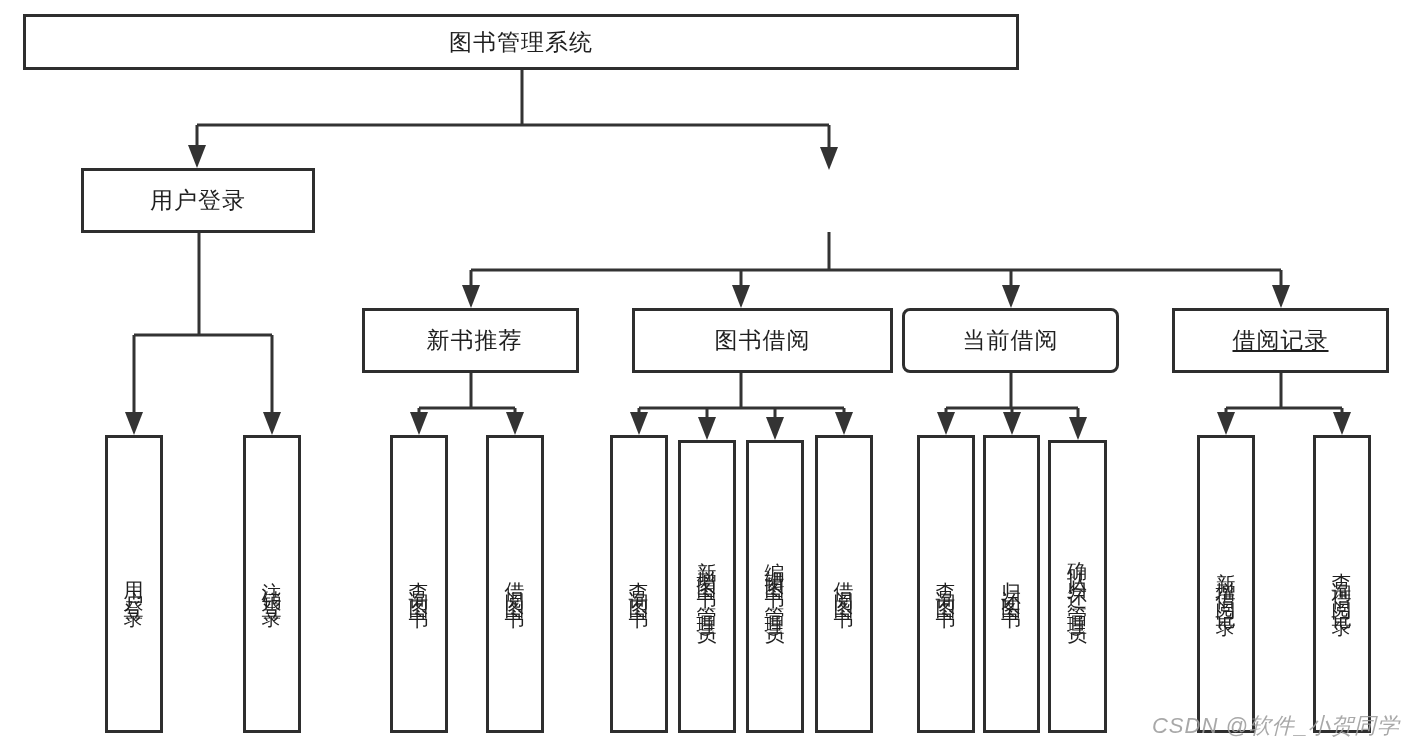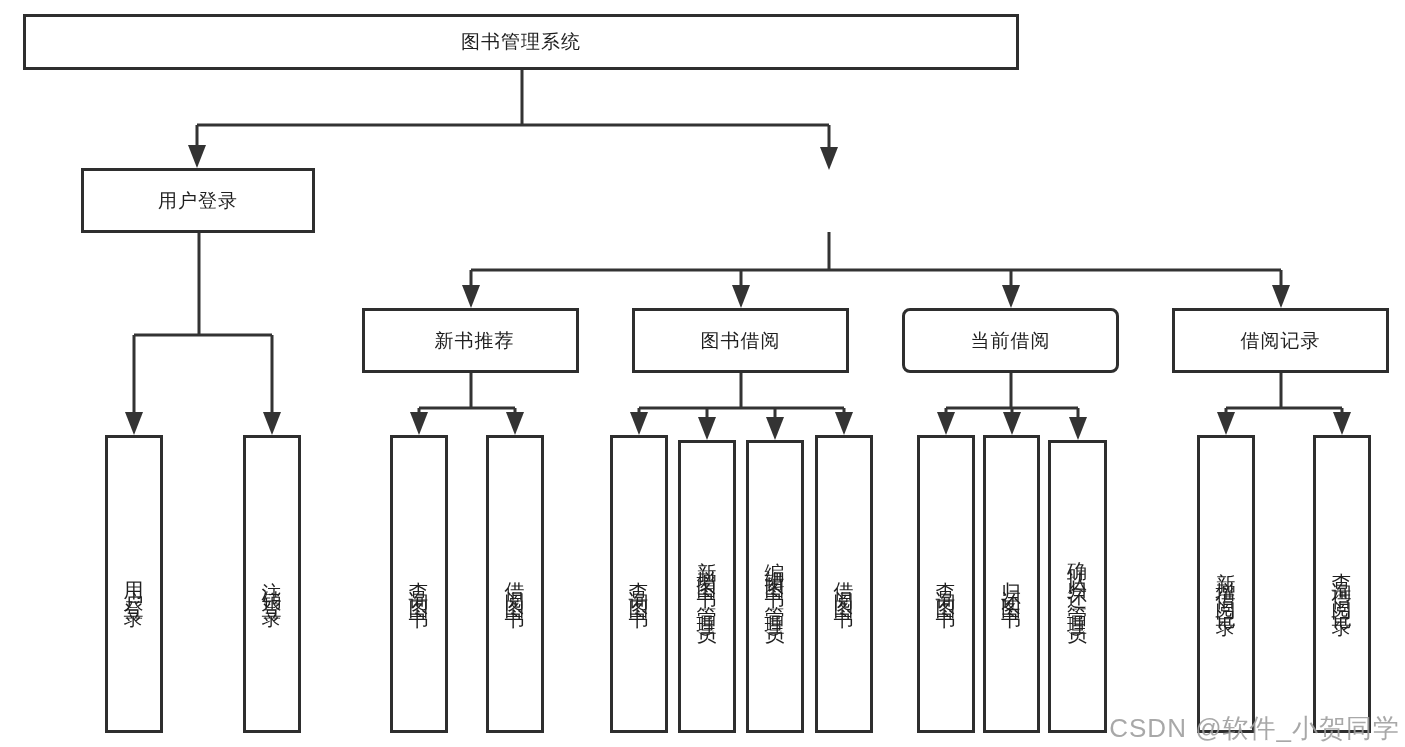--- a/index.html
+++ b/index.html
@@ -26,41 +26,42 @@
     box-sizing: border-box;
     border: 3px solid #2e2e2e;
     background: #ffffff;
     display: flex;
     align-items: center;
     justify-content: center;
     color: #1f1f1f;
     z-index: 2;
   }
   .node.h span {
-    font-size: 19px;
+    font-size: 23px;
     letter-spacing: 1px;
     white-space: nowrap;
   }
   .node.v span {
     writing-mode: vertical-rl;
     text-orientation: mixed;
     font-size: 20px;
     letter-spacing: 9px;
     line-height: 1;
     white-space: nowrap;
   }
   .watermark {
     position: absolute;
     right: 5px;
     top: 711px;
     z-index: 3;
-    font-size: 26px;
+    font-size: 22px;
     color: rgba(158, 158, 158, 0.9);
     letter-spacing: 1px;
     white-space: nowrap;
+    font-style: italic;
   }
 </style>
 </head>
 <body>
 
 <div class="canvas">
 
   <svg class="connectors" width="1405" height="747" viewBox="0 0 1405 747">
     <g stroke="#333333" stroke-width="3" fill="none">
 
@@ -105,27 +106,27 @@
     <span>图书管理系统</span>
   </div>
 
   <div class="node h" style="left:81px; top:168px; width:234px; height:65px;">
     <span>用户登录</span>
   </div>
 
   <div class="node h" style="left:362px; top:308px; width:217px; height:65px;padding-left:8px;">
     <span>新书推荐</span>
   </div>
-  <div class="node h" style="left:632px; top:308px; width:217px; height:65px;">
+  <div class="node h" style="left:632px; top:308px; width:261px; height:65px;">
     <span>图书借阅</span>
   </div>
   <div class="node h" style="left:902px; top:308px; width:217px; height:65px;border-radius:8px;">
     <span>当前借阅</span>
   </div>
-  <div class="node h" style="left:1172px; top:308px; width:217px; height:65px;">
+  <div class="node h" style="left:1172px; top:308px; width:217px; height:65px;text-decoration:underline;">
     <span>借阅记录</span>
   </div>
 
   <div class="node v" style="left:105px; top:435px; width:58px; height:298px;">
     <span>用户登录</span>
   </div>
   <div class="node v" style="left:243px; top:435px; width:58px; height:298px;">
     <span>注销登录</span>
   </div>
 

